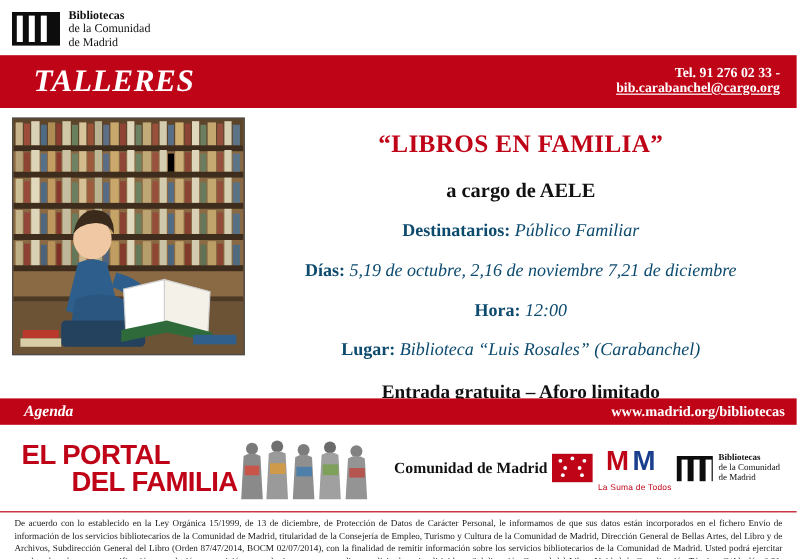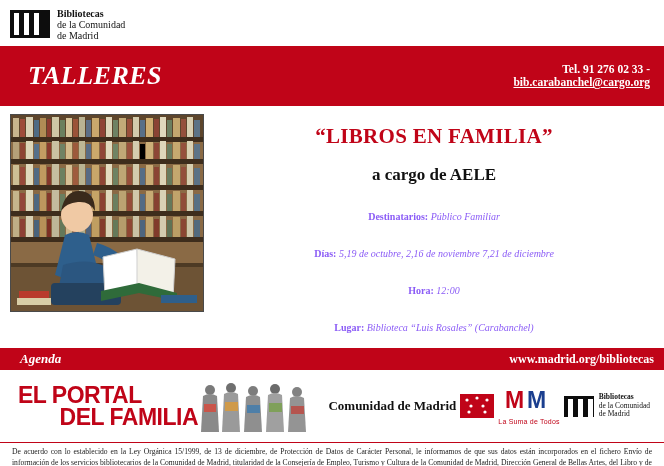--- a/index.html
+++ b/index.html
@@ -63,21 +63,21 @@
     font-weight: bold;
   }
   .bm-text .l1 { display: block; }
   .bm-text .l2 { display: block; font-weight: normal; }
   .bm-text .l3 { display: block; font-weight: normal; }
 
   
   .red-band {
     background: #c00418;
     color: #ffffff;
-    height: 60px;
+    height: 44px;
     display: flex;
     align-items: center;
     justify-content: space-between;
     padding: 0 14px 0 28px;
     box-sizing: border-box;
   }
   .talleres {
     font-family: "Liberation Serif", serif;
     font-style: italic;
     font-weight: bold;
@@ -130,23 +130,23 @@
     margin-top: 12px;
     letter-spacing: 0.3px;
   }
   .subtitle {
     color: #111;
     font-weight: bold;
     font-size: 17px;
     margin-top: 16px;
   }
   .line-item {
-    font-size: 10px;
-    margin-top: 26px;
-    color: #8b5cf6;
+    font-size: 15px;
+    margin-top: 16px;
+    color: #0c4a6e;
   }
   .line-item b {
     font-weight: bold;
   }
   .line-item i {
     font-style: italic;
   }
   .free {
     font-size: 16px;
     font-weight: bold;

